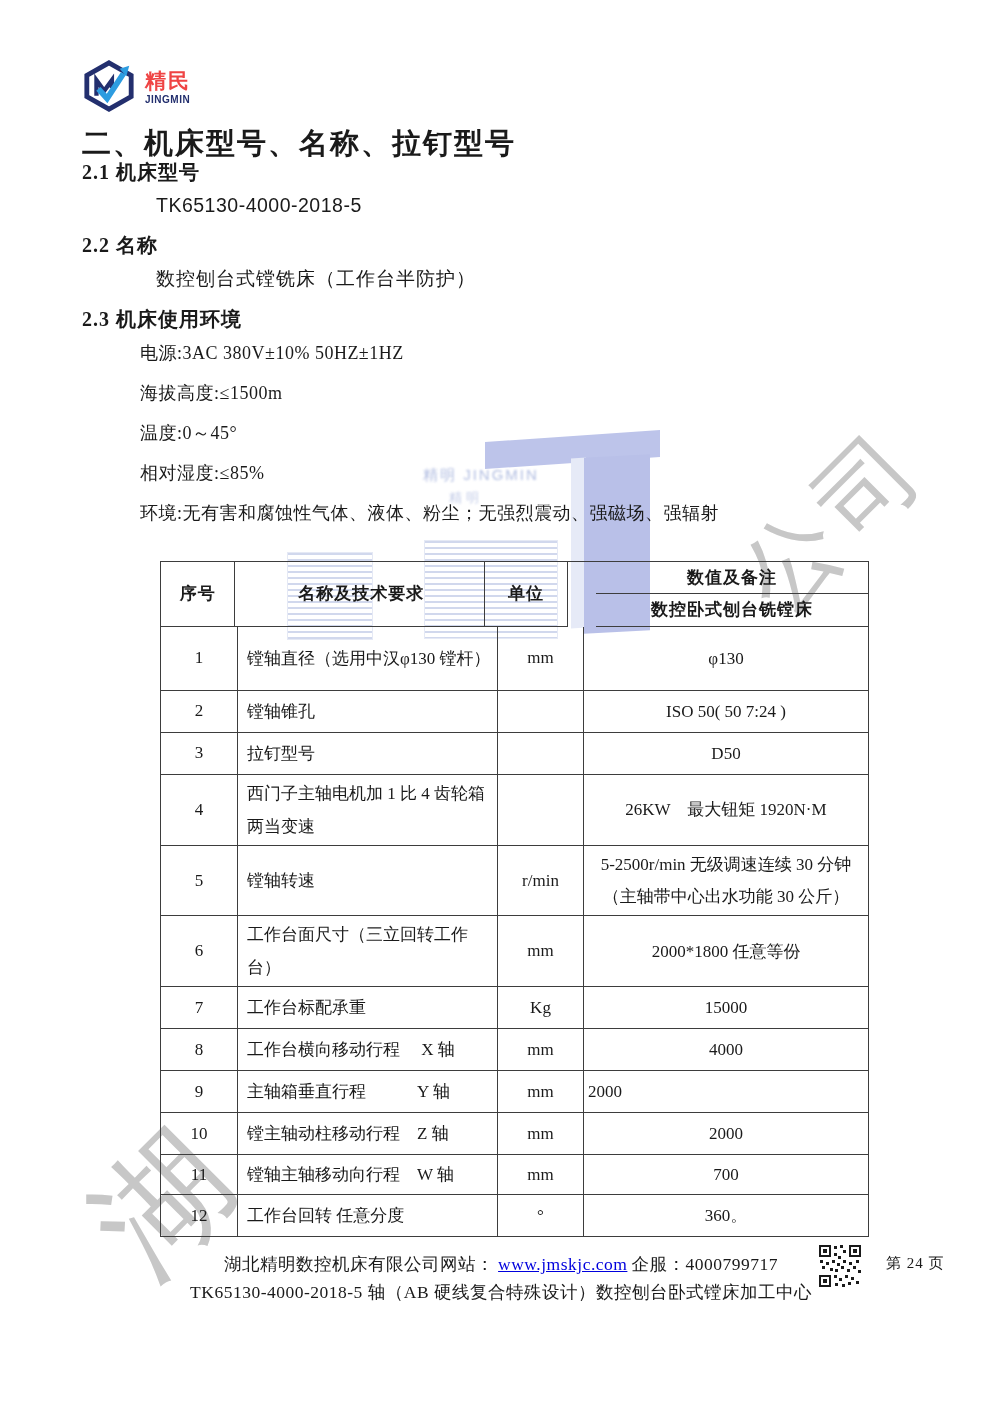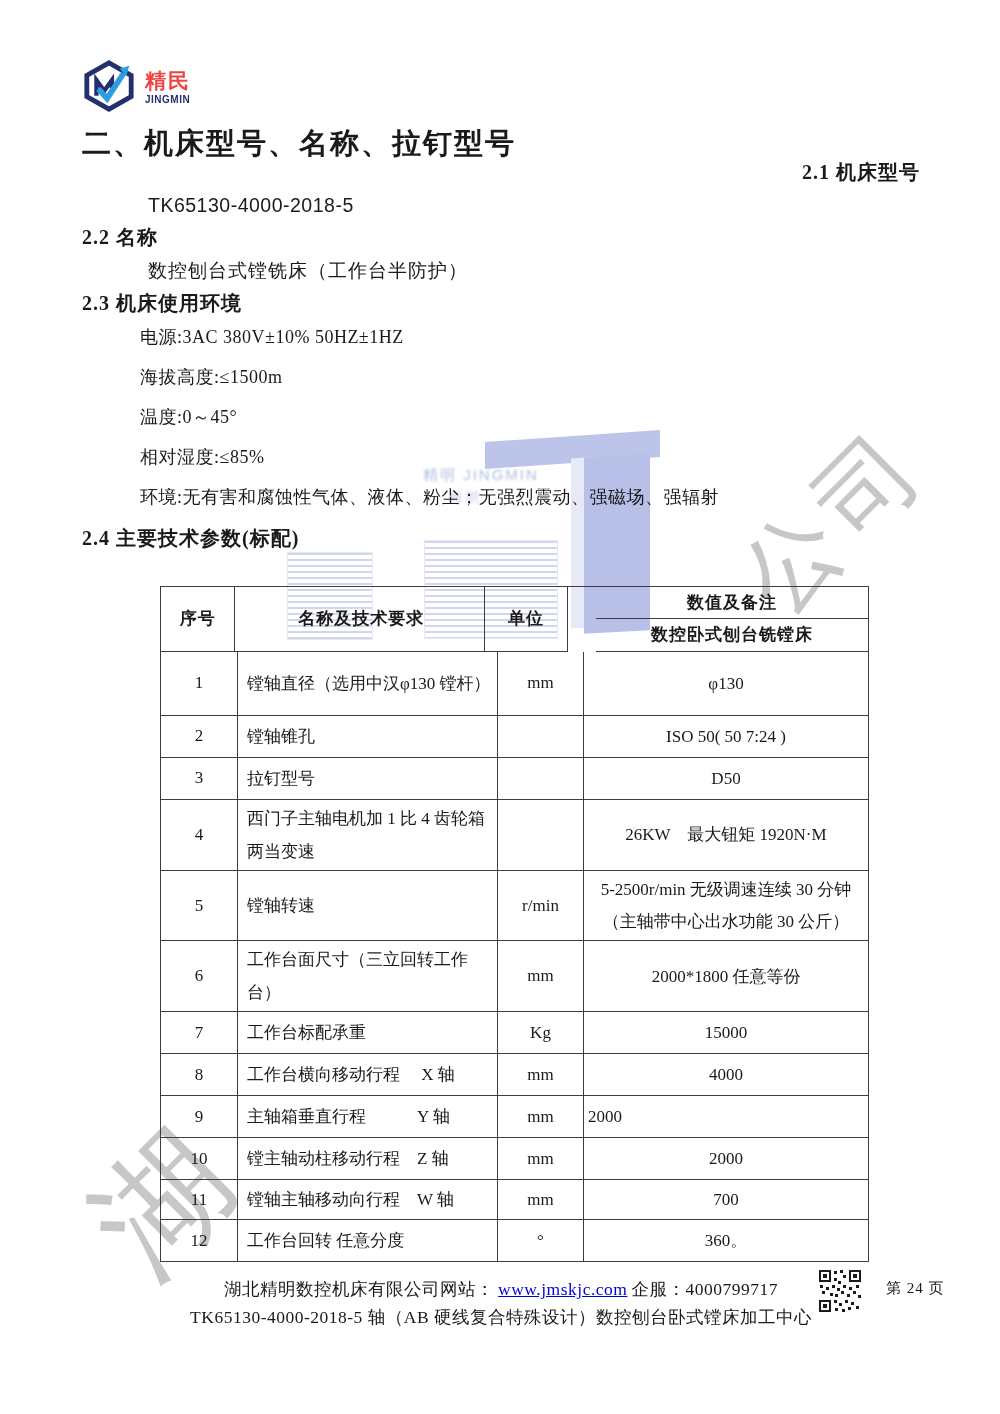--- a/index.html
+++ b/index.html
@@ -25,22 +25,22 @@
   .mlogo-faint .l2{font-size:13px;margin-top:4px;margin-left:26px;letter-spacing:4px;opacity:.8;}
   
   .content{position:relative;z-index:2;}
   .logo-row{display:flex;align-items:center;gap:9px;height:56px;}
   .logo-text{display:flex;flex-direction:column;justify-content:center;line-height:1;}
   .brand-cn{font-size:21px;font-weight:bold;color:#ef4444;letter-spacing:2px;}
   .brand-en{font-size:10px;font-weight:bold;color:#232f6e;font-family:"Liberation Sans",sans-serif;
             letter-spacing:.5px;margin-top:3px;}
   h1.title{margin:10px 0 0 0;font-size:29px;line-height:34px;font-weight:bold;letter-spacing:2px;}
   h2.sec{margin:0;font-size:20px;line-height:24px;font-weight:bold;letter-spacing:1px;}
-  .sec21{margin-top:24px;text-align:right;} .sec22{margin-top:30px;} .sec23{margin-top:27px;} .sec24{margin-top:27px;}
-  .ind{padding-left:58px;font-size:19px;line-height:24px;margin:8px;}
+  .sec21{margin-top:24px;} .sec22{margin-top:30px;} .sec23{margin-top:27px;} .sec24{margin-top:27px;}
+  .ind{padding-left:58px;font-size:19px;line-height:24px;margin:16px;}
   .v21{margin-top:9px;font-family:"Liberation Sans",sans-serif;font-size:19.5px;letter-spacing:.5px;}
   .v22{margin-top:10px;letter-spacing:1px;}
   .envlines{margin-top:11px;}
   .envlines p{padding-left:58px;font-size:18px;line-height:23px;margin:0 0 17px 0;letter-spacing:.5px;}
   
   .tbl{margin-left:78px;margin-top:36px;width:708px;border-top:1.5px solid #3d3d3d;border-left:1.5px solid #3d3d3d;
        font-size:17px;}
   .tr{display:flex;}
   .td{border-right:1.5px solid #3d3d3d;border-bottom:1.5px solid #3d3d3d;box-sizing:border-box;
       display:flex;align-items:center;justify-content:center;text-align:center;padding:2px 6px;}
@@ -107,21 +107,20 @@
 
     <h2 class="sec sec23">2.3 机床使用环境</h2>
     <div class="envlines">
       <p>电源:3AC 380V±10% 50HZ±1HZ</p>
       <p>海拔高度:≤1500m</p>
       <p>温度:0～45°</p>
       <p>相对湿度:≤85%</p>
       <p>环境:无有害和腐蚀性气体、液体、粉尘；无强烈震动、强磁场、强辐射</p>
     </div>
 
-    <h2 class="sec sec24">2.4 主要技术参数(标配)</h2>
 
     <div class="tbl">
       <div class="tr thead h63">
         <div class="td c1">序号</div>
         <div class="td c2" style="justify-content:center;text-align:center;">名称及技术要求</div>
         <div class="td c3">单位</div>
         <div class="td c4 hd4">
           <div class="htop">数值及备注</div>
           <div class="hbot">数控卧式刨台铣镗床</div>
         </div>

